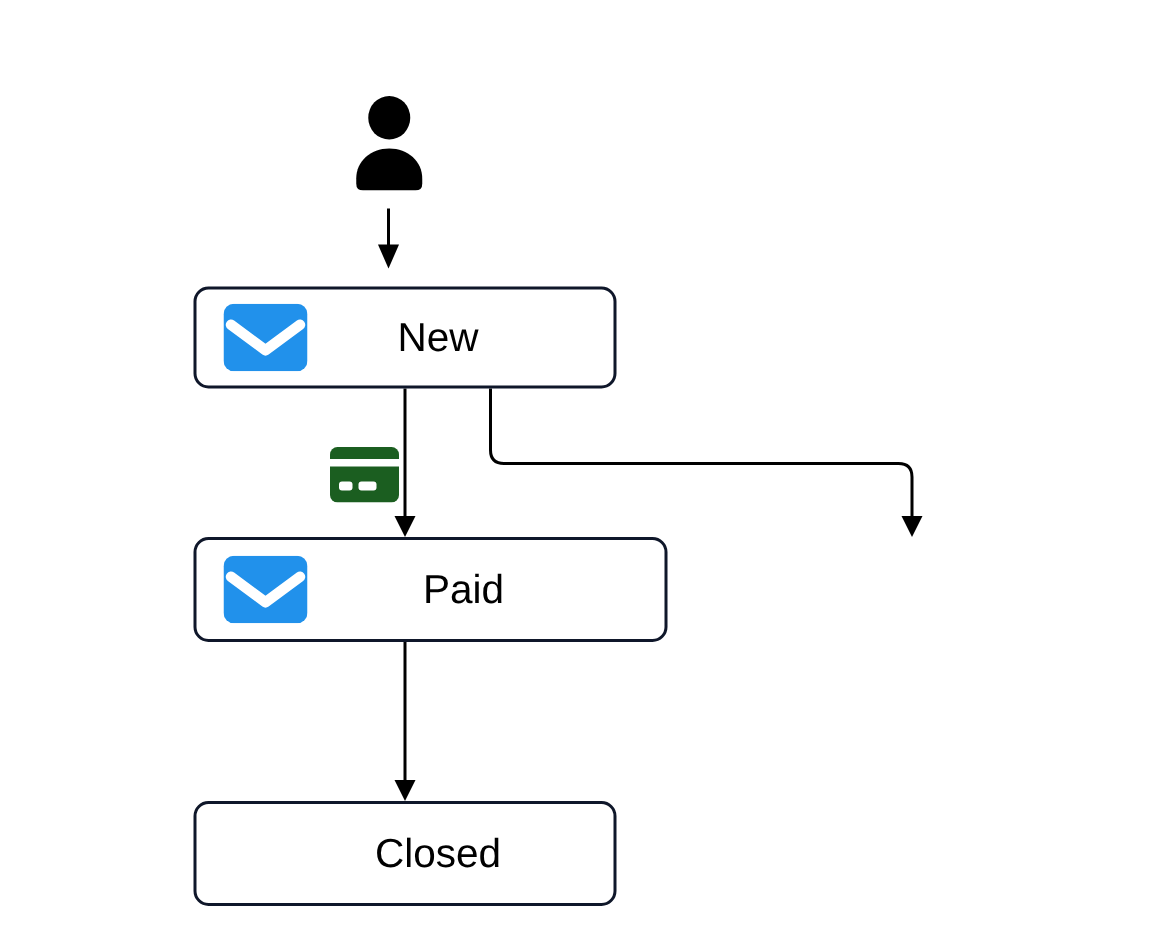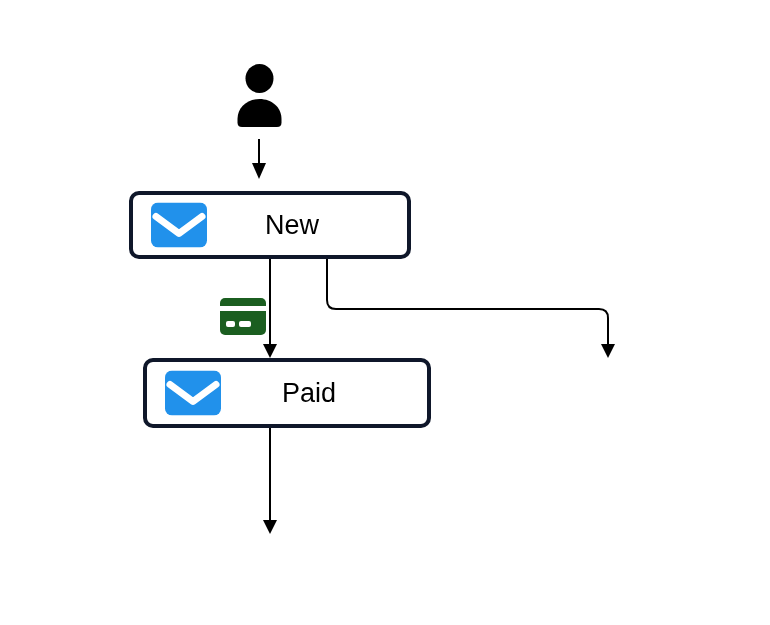--- a/index.html
+++ b/index.html
@@ -13,21 +13,21 @@
   }
   .edges-layer {
     position: absolute;
     left: 0; top: 0;
     width: 770px; height: 625px;
     pointer-events: none;
   }
   .node {
     position: absolute;
     background: #ffffff;
-    border: 4px solid #0f172a;
+    border: 2px solid #0f172a;
     border-radius: 10px;
     box-sizing: border-box;
   }
   .node-label {
     position: absolute;
     inset: 0;
     display: flex;
     align-items: center;
     justify-content: center;
     padding-left: 44px;
@@ -39,21 +39,21 @@
     position: absolute;
     left: 18px;
     top: 50%;
     transform: translateY(-50%);
     width: 56px;
     height: 45px;
   }
   .node-icon svg { display: block; width: 100%; height: 100%; }
   
   .node-new      { left: 129px; top: 191px; width: 282px; height: 68px; }
-  .node-paid     { left: 143px; top: 358px; width: 288px; height: 70px; }
+  .node-paid     { left: 129px; top: 358px; width: 316px; height: 70px; }
   .node-rejected { left: 468px; top: 358px; width: 281px; height: 70px; }
   .node-closed   { left: 129px; top: 534px; width: 282px; height: 70px; }
 
   .actor {
     position: absolute;
     left: 236px; top: 64px;
     width: 47px; height: 63px;
   }
   .actor svg { display: block; width: 100%; height: 100%; }
 
@@ -118,14 +118,17 @@
     <span class="node-icon">
       <svg viewBox="0 0 56 45" xmlns="http://www.w3.org/2000/svg">
         <rect width="56" height="45" rx="7" fill="#2191eb"></rect>
         <path d="M5 14 L28 31 L51 14" fill="none" stroke-width="7" stroke-linecap="round" stroke-linejoin="round" stroke="#ffffff"></path>
       </svg>
     </span>
     <span class="node-label">Paid</span>
   </div>
 
 
+  <div class="node node-closed">
+    <span class="node-label">Closed</span>
+  </div>
 
 </div>
 
 </body></html>

